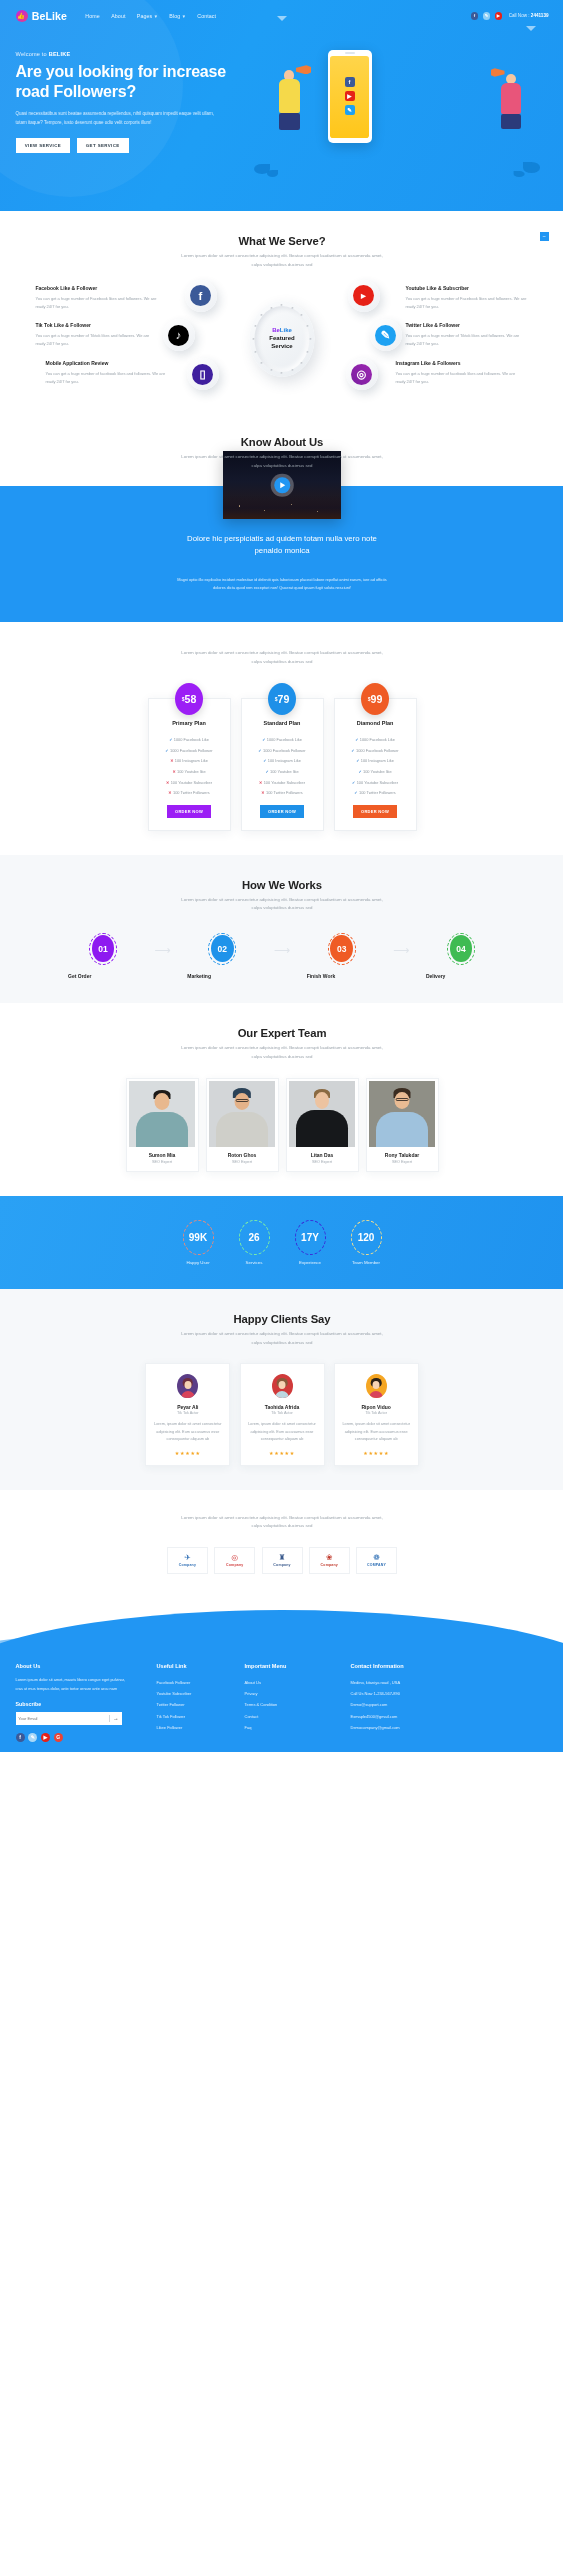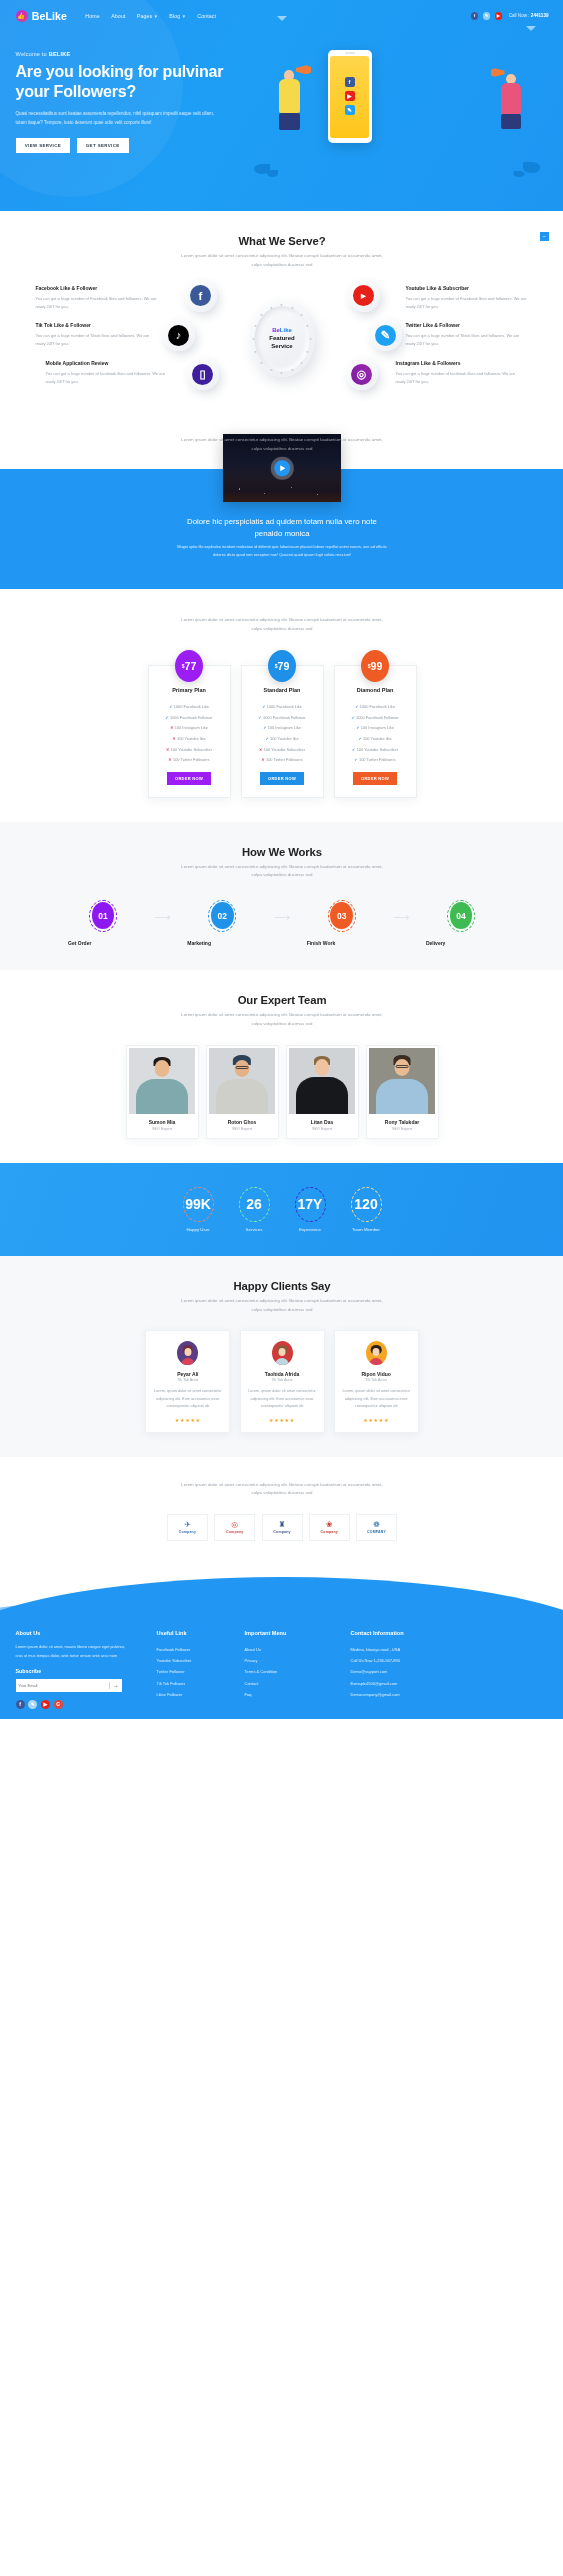--- a/index.html
+++ b/index.html
@@ -195,21 +195,21 @@
   .vspark{position:absolute;background:rgba(255,220,160,.7);border-radius:50%;}
   .play-btn{
     position:absolute;left:50%;top:50%;transform:translate(-50%,-50%);
     width:15.5px;height:15.5px;border-radius:50%;background:#2196f3;
     box-shadow:0 0 0 3.5px rgba(255,255,255,.28);
     display:flex;align-items:center;justify-content:center;cursor:pointer;
   }
   .play-tri{width:0;height:0;border-left:5px solid #fff;border-top:3.2px solid transparent;border-bottom:3.2px solid transparent;margin-left:1.4px;}
   .about-h2{
     font-size:7.8px;color:#fff;text-align:center;line-height:1.5;
-    max-width:218px;margin:7px auto 3px auto;font-weight:normal;
+    max-width:218px;margin:7px auto 19px auto;font-weight:normal;
   }
   .about-p{
     font-size:3.9px;color:#dcefff;text-align:center;line-height:2.1;
     max-width:211px;margin:0 auto;
   }
 
   
   .pricing{background:#fff;padding-top:27px;}
   .plans{display:flex;justify-content:center;gap:10px;padding-top:15.5px;}
   .plan{
@@ -293,21 +293,21 @@
   }
   .counter{text-align:center;}
   .c-ring{
     width:31px;height:35px;margin:0 auto 5.6px auto;border-radius:50%;
     border:1.1px dashed;display:flex;align-items:center;justify-content:center;
   }
   .cr1{border-color:#e9897b;}
   .cr2{border-color:#7ef0a3;}
   .cr3{border-color:#3a2bd8;}
   .cr4{border-color:#f7e08a;}
-  .c-num{font-size:14px;font-weight:bold;color:#fff;text-align:center;}
+  .c-num{font-size:10px;font-weight:bold;color:#fff;text-align:center;}
   .c-lab{font-size:4.4px;color:#e4f3ff;}
 
   
   .testi{background:#f6f8fa;}
   .testi-grid{display:flex;justify-content:center;gap:9.2px;}
   .tcard{
     width:85px;background:#fff;border:0.7px solid #eef1f4;
     box-shadow:0 2.1px 8.5px rgba(40,60,90,.06);padding:10px 7px 8.5px 7px;text-align:center;
   }
   .avatar{
@@ -410,21 +410,21 @@
         <span class="sq fb">f</span>
         <span class="sq tw">✎</span>
         <span class="sq yt">▶</span>
         <span class="callnow"><span>Call Now :</span> <b>2441139</b></span>
       </div>
     </div>
 
     <div class="hero-body">
       <div class="hero-left">
         <div class="welcome"><span>Welcome to </span><b>BELIKE</b></div>
-        <h1 class="hero-h1">Are you looking for pulvinar your Followers?</h1>
+        <h1 class="hero-h1">Are you looking for increase road Followers?</h1>
         <p class="hero-p">Quasi necessitatibus sunt beatae assumenda repellendus, nihil quisquam impedit eaque velit ullam, totam itaque? Tempore, iusto deserunt quae odio velit corporis illum!</p>
         <div class="hero-btns">
           <button class="hbtn">VIEW SERVICE</button>
           <button class="hbtn">GET SERVICE</button>
         </div>
       </div>
       <div class="hero-right">
         <div class="arrow-down" style="left:28px;top:-17px;"></div>
         <div class="arrow-down" style="right:12.7px;top:-7px;"></div>
 
@@ -529,20 +529,21 @@
           <span class="hub-dot" style="left: 3.2px; top: 37px;"></span>
           <span class="hub-dot" style="left: 5.3px; top: 24px;"></span>
           <span class="hub-dot" style="left: 11.4px; top: 13px;"></span>
           <span class="hub-dot" style="left: 20.6px; top: 5.7px;"></span>
         </div>
     </div>
   </section>
 
   <section class="about">
     <div style="padding:20px 15.5px 0 15.5px;position:relative;z-index:3;">
+      <h2 class="sec-title">Know About Us</h2>
       <p class="sec-sub">Lorem ipsum dolor sit amet consectetur adipisicing elit. Beatae corrupti laudantium at assumenda amet, culpa voluptatibus ducimus sed</p>
     </div>
     <div class="about-wave-top"></div>
     <div class="about-blue">
       <div class="video-box">
         <div class="video-city"></div>
         <span class="vspark" style="left:15.5px;bottom:12.7px;width:1.4px;height:1.4px;"></span>
         <span class="vspark" style="left:41px;bottom:8.5px;width:1.4px;height:1.4px;"></span>
         <span class="vspark" style="left:68px;bottom:14px;width:1.4px;height:1.4px;"></span>
         <span class="vspark" style="left:94px;bottom:7px;width:1.4px;height:1.4px;"></span>
@@ -556,21 +557,21 @@
   </section>
 
   <section class="sec pricing">
     <p class="sec-sub">Lorem ipsum dolor sit amet consectetur adipisicing elit. Beatae corrupti laudantium at assumenda amet, culpa voluptatibus ducimus sed</p>
 
     <div class="plans">
 
       <div class="plan">
         <div class="price-bub pb-1">
           <span class="cur">$</span>
-            <span class="amt">77</span>
+            <span class="amt">58</span>
         </div>
         <h4>Primary Plan</h4>
         <ul>
           <li><span class="tick">✓</span><span>1000 Facebook Like</span></li>
           <li><span class="tick">✓</span><span>1000 Facebook Follower</span></li>
           <li><span class="cross">✕</span><span>100 Instagram Like</span></li>
           <li><span class="cross">✕</span><span>100 Youtube like</span></li>
           <li><span class="cross">✕</span><span>100 Youtube Subscriber</span></li>
           <li><span class="cross">✕</span><span>100 Twitter Followers</span></li>
         </ul>

